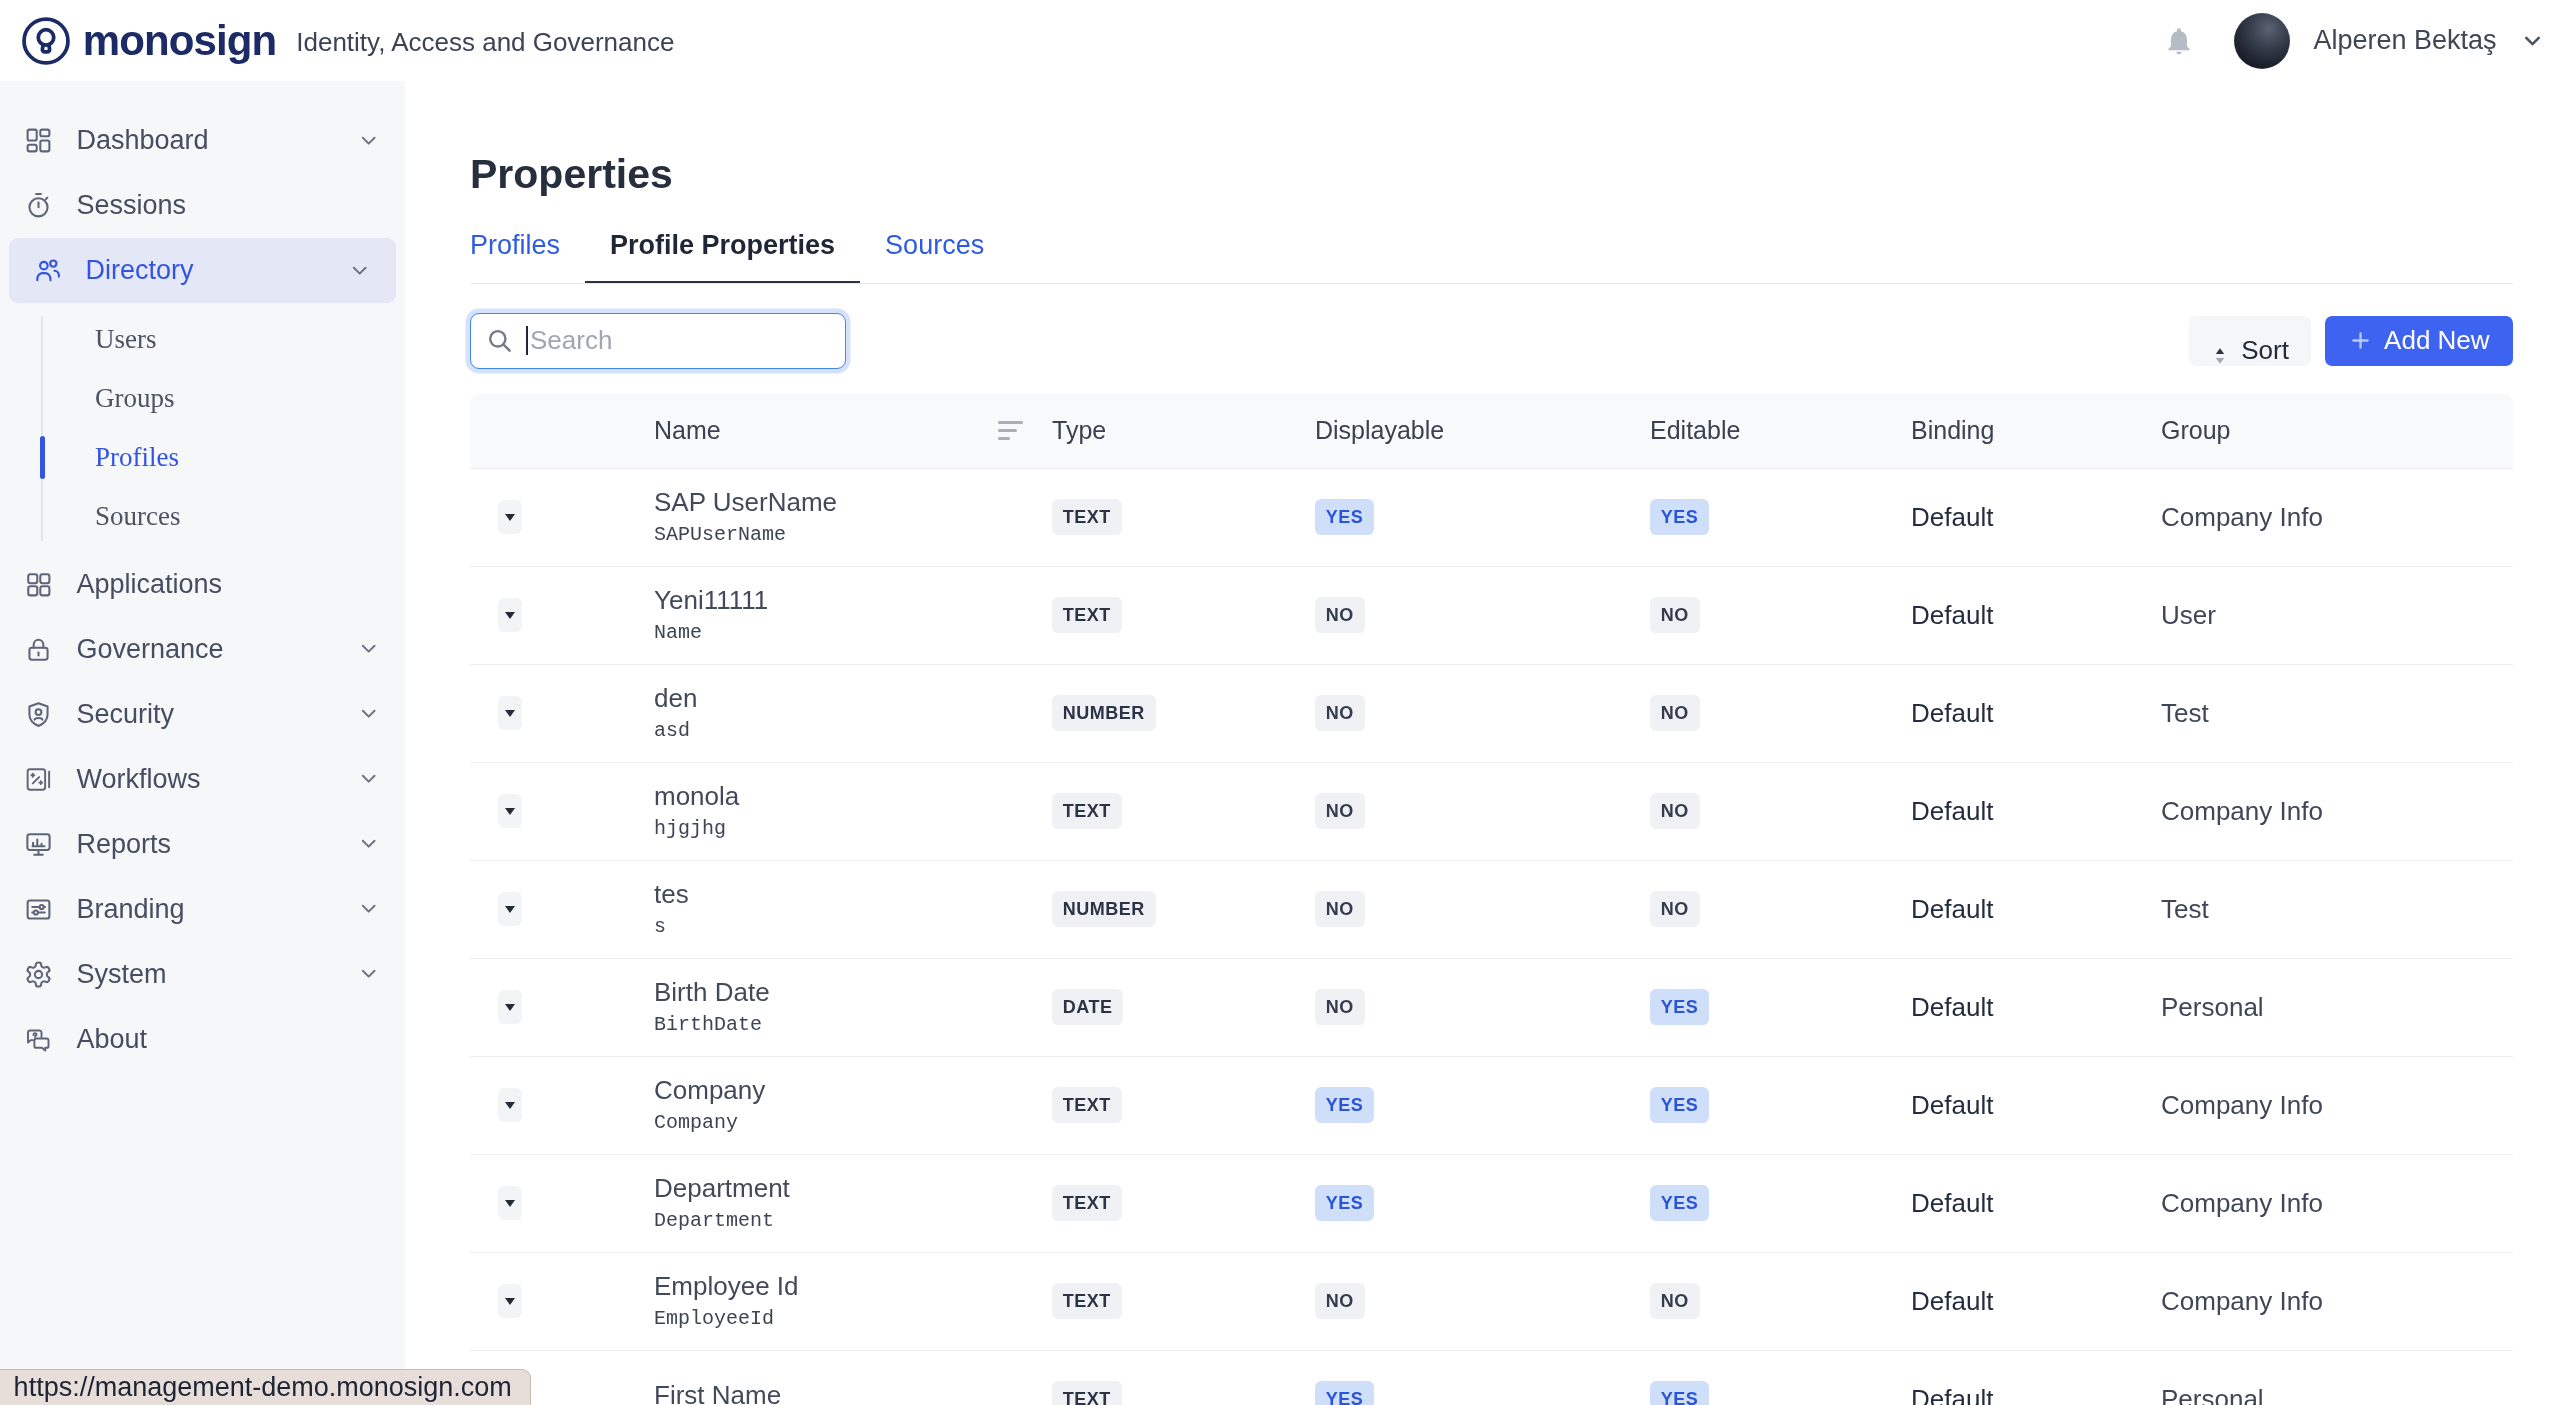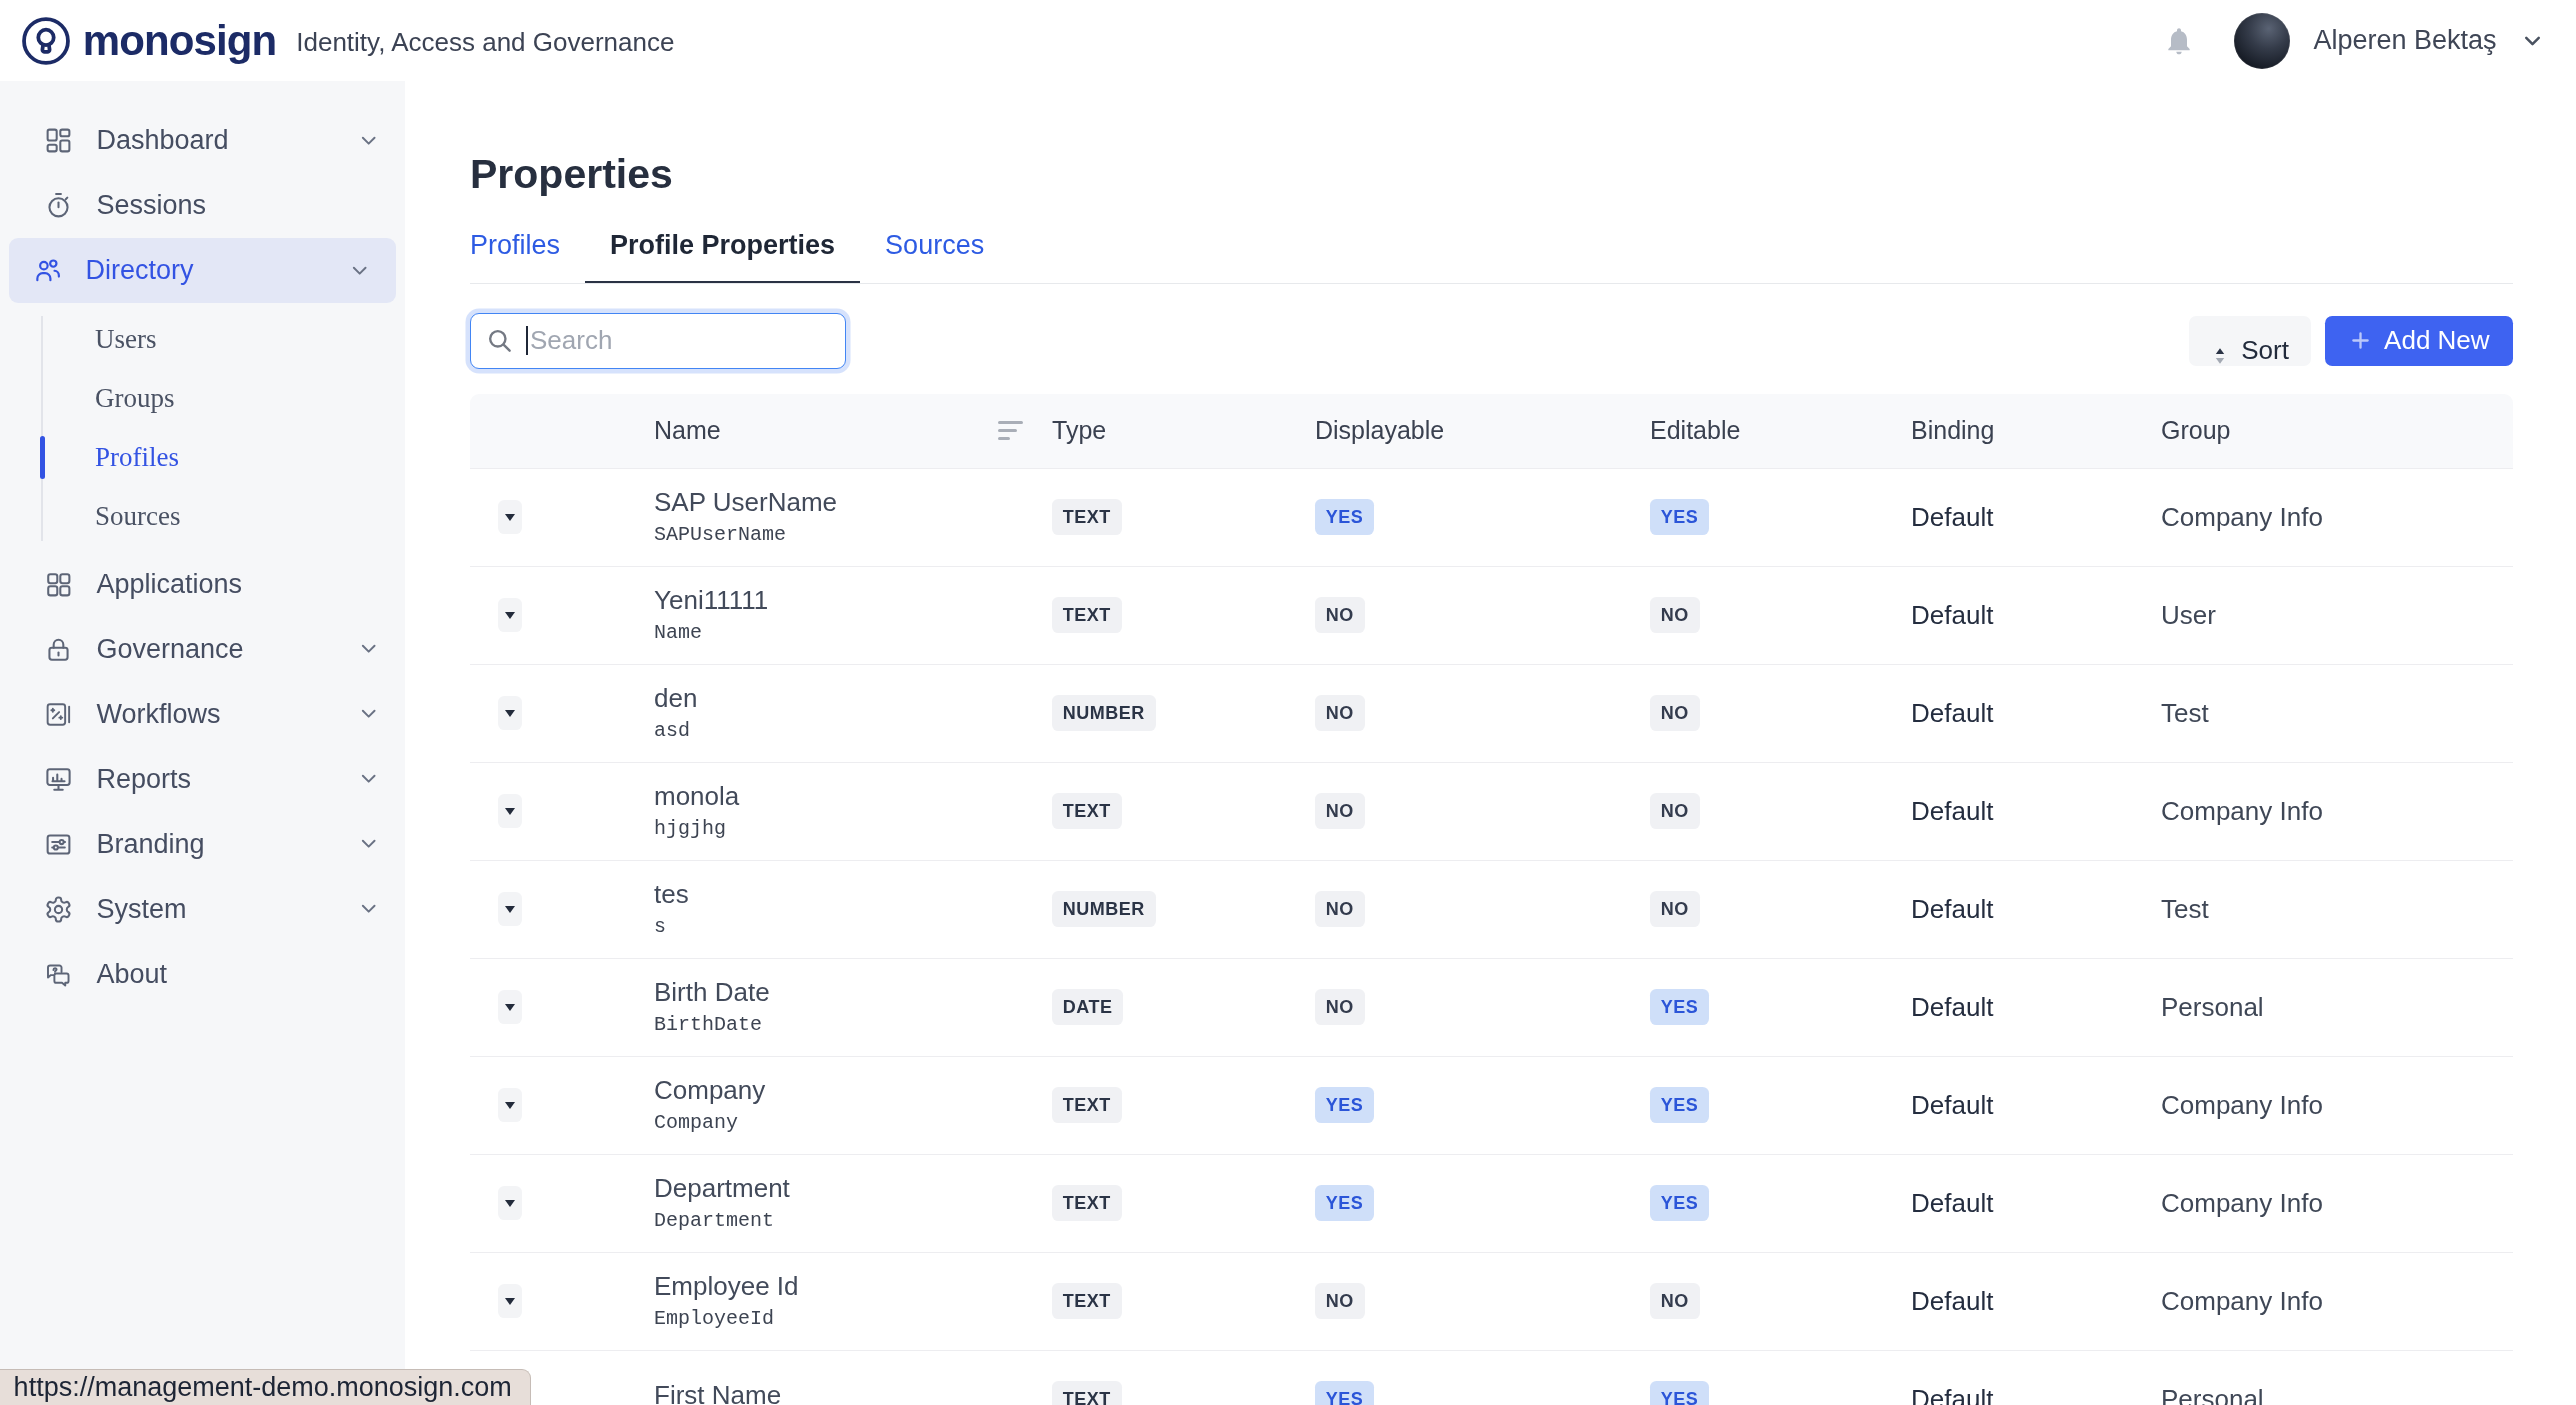--- a/index.html
+++ b/index.html
@@ -17,21 +17,21 @@
   .topbar-right { margin-left:auto; display:flex; align-items:center; gap:23.4px; padding-right:31px; }
   .bell { width:32px; height:32px; margin-right:16px; cursor:pointer; }
   .avatar { width:56px; height:56px; border-radius:50%;
     background: radial-gradient(circle at 62% 28%, #5a6374 0%, #343b49 38%, #171c26 75%, #0c1017 100%);
     box-shadow: inset 0 0 0 0.9px rgba(255,255,255,.08); }
   .user-name { font-size:27px; color:#3f4656; }
   .chev { width:25px; height:25px; }
 
   
   .sidebar { position:absolute; left:0; top:81px; width:405px; height:1324px; background:#f6f7f9; padding-top:27px; }
-  .nav-item { position:relative; height:65px; display:flex; align-items:center; padding-left:44px; cursor:pointer; }
+  .nav-item { position:relative; height:65px; display:flex; align-items:center; padding-left:24px; cursor:pointer; }
   .nav-item .ico { width:29px; height:29px; flex:0 0 29px; display:flex; }
   .nav-item .lbl { font-size:27px; color:#454d61; margin-left:23.4px; }
   .nav-item .nav-chev { position:absolute; right:25px; width:23.4px; height:23.4px; }
   .nav-item.active { background:#e3e7f6; border-radius:9px; margin:0 9px; padding-left:24px; }
   .nav-item.active .lbl { color:#3353e3; }
   .sub-list { position:relative; margin-top:7.2px; margin-bottom:5.4px; }
   .sub-list:before { content:""; position:absolute; left:41px; top:5.4px; bottom:5.4px; width:1.8px; background:#e2e4ea; }
   .sub-item { position:relative; height:59px; display:flex; align-items:center; padding-left:95px; font-size:27px; color:#4a5264; cursor:pointer;font-family:Liberation Serif, serif; }
   .sub-item.active { color:#3353e3; }
   .sub-item.active:before { content:""; position:absolute; left:40px; top:8px; width:5.4px; height:43px; border-radius:3.6px; background:#3353e3; }
@@ -188,20 +188,33 @@
             <path d="M8 10.5V8a4 4 0 0 1 8 0v2.5"></path>
             <path d="M12 14.5v2.5"></path>
         </svg>
         </span>
       <span class="lbl">Governance</span>
       <svg class="nav-chev" viewBox="0 0 24 24" fill="none">
           <path d="M6 9l6 6 6-6" stroke="#6a7284" stroke-width="2" stroke-linecap="round" stroke-linejoin="round"></path>
         </svg>
     </div>
 
+    <div class="nav-item">
+      <span class="ico">
+        <svg viewBox="0 0 24 24" width="29" height="29" fill="none" stroke="#5d6577" stroke-width="1.7" stroke-linecap="round" stroke-linejoin="round">
+          <path d="M12 21.5c4.6-2 7.5-5 7.5-9.5V5.4L12 2.7 4.5 5.4V12c0 4.5 2.9 7.5 7.5 9.5z"></path>
+          <circle cx="12" cy="10" r="2.4"></circle>
+            <path d="M8.7 16.3c.7-1.9 5.9-1.9 6.6 0"></path>
+        </svg>
+        </span>
+      <span class="lbl">Security</span>
+      <svg class="nav-chev" viewBox="0 0 24 24" fill="none">
+          <path d="M6 9l6 6 6-6" stroke="#6a7284" stroke-width="2" stroke-linecap="round" stroke-linejoin="round"></path>
+        </svg>
+    </div>
 
     <div class="nav-item">
       <span class="ico">
         <svg viewBox="0 0 24 24" width="29" height="29" fill="none" stroke="#5d6577" stroke-width="1.6" stroke-linecap="round">
           <rect x="3" y="3.5" width="14.5" height="17" rx="2"></rect>
             <path d="M20.8 5.5v13"></path>
           <path d="M7.3 15.2l5.2-5.2"></path>
             <path d="M7.3 7.3v2.4M6.1 8.5h2.4"></path>
             <path d="M13.9 13.4v2.4M12.7 14.6h2.4"></path>
         </svg>

